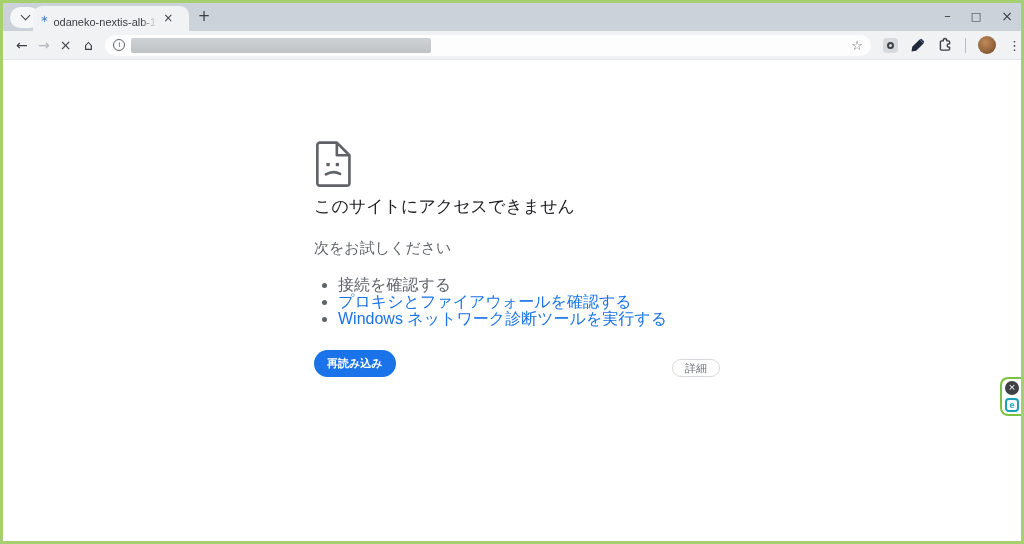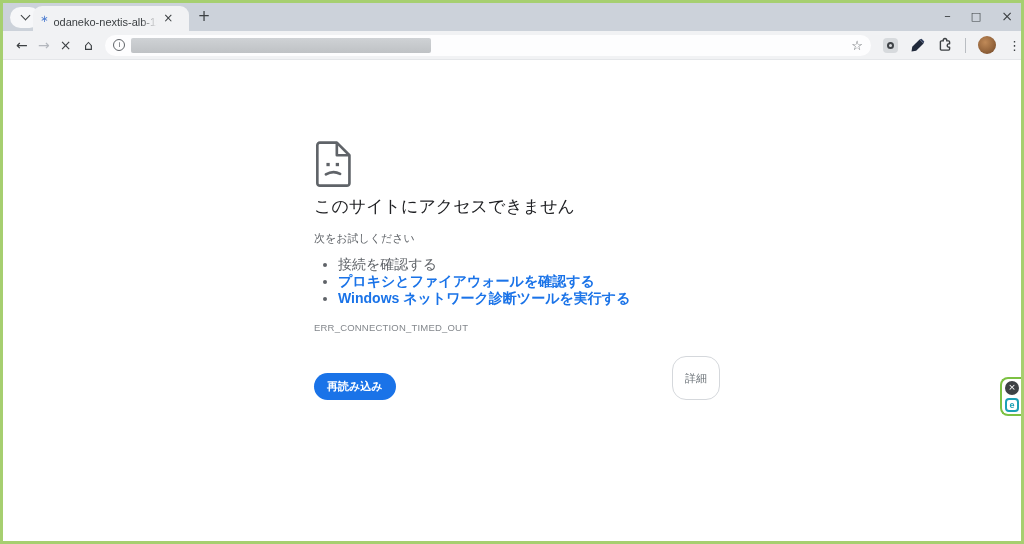--- a/index.html
+++ b/index.html
@@ -60,30 +60,30 @@
             background:radial-gradient(circle at 40% 35%, #c08a58 0%, #96663d 55%, #6b4426 100%); }
   .menu-dots { font-size:13px; color:#3c4043; cursor:pointer; font-family:"DejaVu Sans",sans-serif; }
 
   
   .page { position:absolute; top:58px; left:0; right:0; bottom:0; background:#fff; }
   .content { position:absolute; left:311px; top:80px; width:406px; }
   .sad-icon { display:block; }
   .err-title { font-size:17px; font-weight:400; color:#202124; margin-top:8px; }
   .host-p { margin-top:15px; font-size:11px; line-height:16px; color:#5f6368; }
   .host-p b { color:#3f4346; }
-  .try-h { margin-top:13px; font-size:11px; color:#5f6368; }
-  .sug-list { margin-top:10px; padding-left:24px; font-size:14px; line-height:17px; color:#5f6368; }
-  .sug-link { color:#1a73e8; cursor:pointer;font-weight:bold; }
+  .try-h { margin-top:21px; font-size:15px; color:#5f6368; }
+  .sug-list { margin-top:18px; padding-left:24px; font-size:16px; line-height:17px; color:#5f6368; }
+  .sug-link { color:#1a73e8; cursor:pointer; }
   .err-code { margin-top:15px; font-size:9.5px; letter-spacing:.2px; color:#83878c; }
   .btn-row { margin-top:23px; display:flex; justify-content:space-between; align-items:flex-end; }
   .btn-reload { background:#1a73e8; color:#fff; border:none; border-radius:14px; height:27px;
                 padding:0 13px; font-size:11px; font-weight:bold; cursor:pointer;
                 font-family:"Liberation Sans","DejaVu Sans",sans-serif; }
   .btn-details { background:#fff; color:#697076; border:1px solid #d5d8dc; border-radius:14px;
-                 height:44px; padding:0 12px; font-size:11px; cursor:pointer;
+                 height:18px; padding:0 12px; font-size:11px; cursor:pointer;
                  font-family:"Liberation Sans","DejaVu Sans",sans-serif; }
 
   
   .widget { position:absolute; top:374px; right:0; background:#fff; border:2px solid #7cc142;
             border-right:none; border-radius:8px 0 0 8px; padding:2px 2px 2px 3px;
             display:flex; flex-direction:column; gap:3px; align-items:center; }
   .w-close { width:14px; height:14px; border-radius:50%; background:#3e4245; color:#fff;
              font-size:9px; line-height:13px; text-align:center; cursor:pointer;
              font-family:"DejaVu Sans",sans-serif; }
   .w-e { width:14px; height:14px; border-radius:4px; border:2px solid #1ba0b5; background:#fff;
@@ -155,21 +155,20 @@
 
 
       <div class="try-h">次をお試しください</div>
 
       <ul class="sug-list">
         <li><span>接続を確認する</span></li>
         <li><span class="sug-link">プロキシとファイアウォールを確認する</span></li>
         <li><span class="sug-link">Windows ネットワーク診断ツールを実行する</span></li>
       </ul>
 
-      <div class="err-code">ERR_CONNECTION_TIMED_OUT</div>
 
       <div class="btn-row">
         <button class="btn-reload">再読み込み</button>
         <button class="btn-details">詳細</button>
       </div>
     </div>
   </div>
 
   <div class="widget">
     <span class="w-close">×</span>

